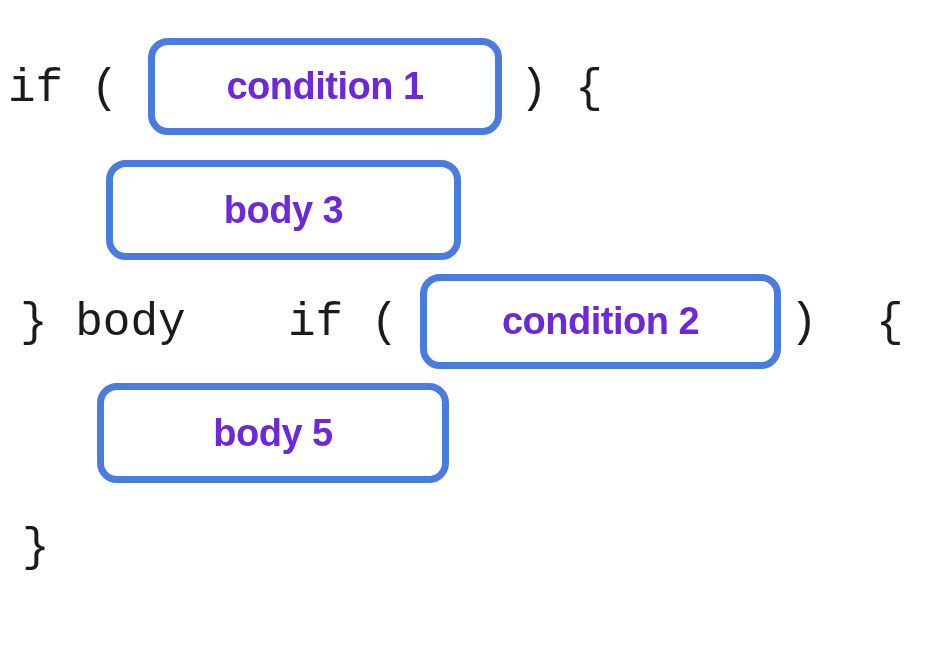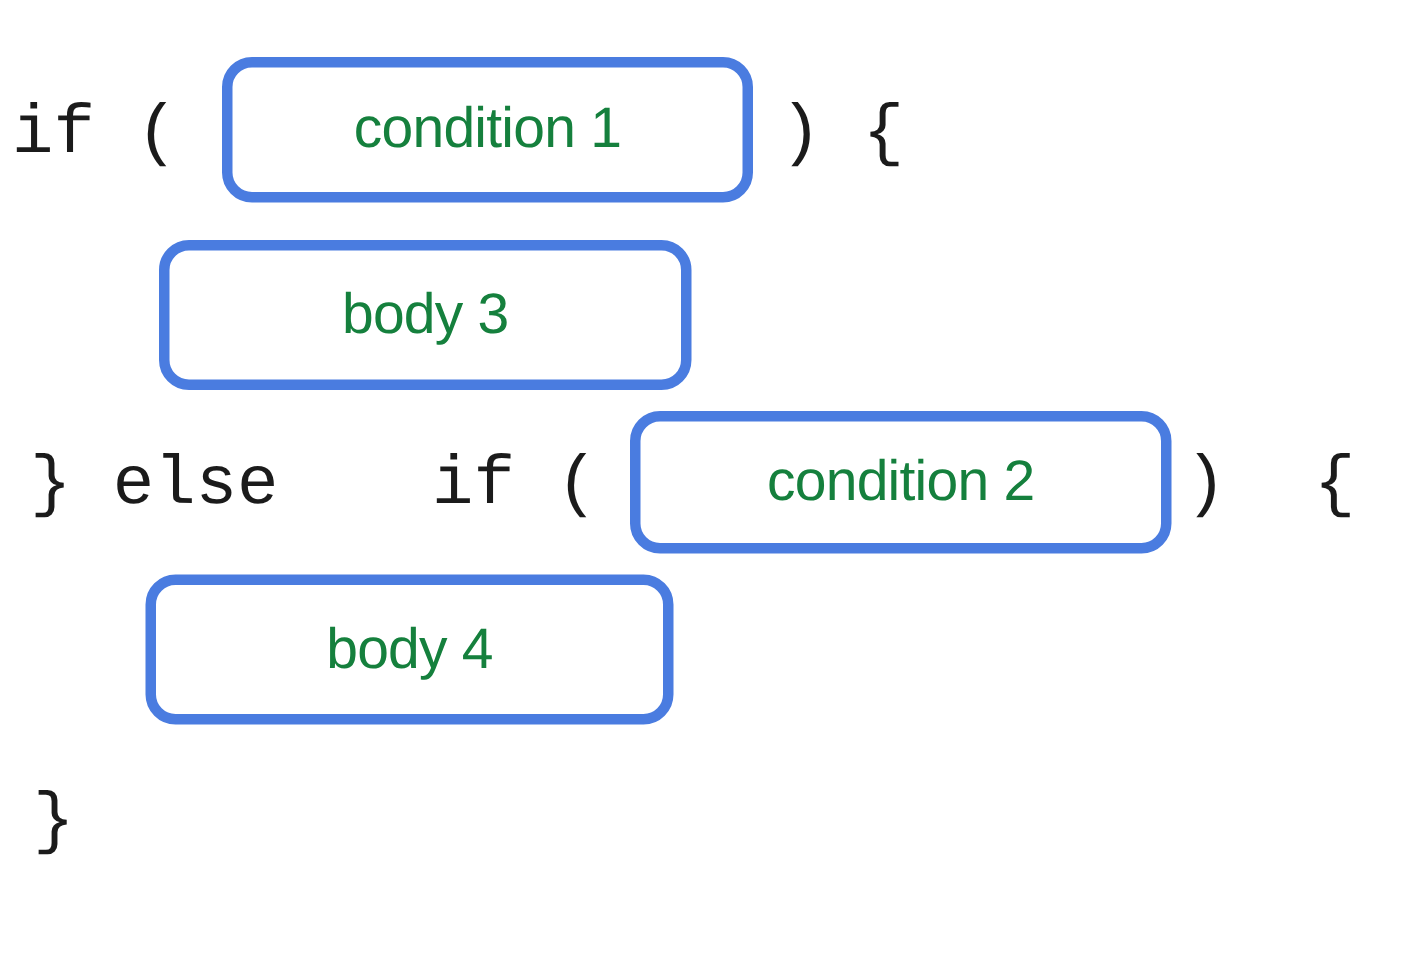--- a/index.html
+++ b/index.html
@@ -30,23 +30,23 @@
     border: 7px solid var(--accent);
     border-radius: 20px;
     background: #ffffff;
     display: flex;
     align-items: center;
     justify-content: center;
   }
   .slot-label {
     font-family: "Liberation Sans", sans-serif;
     font-size: 38px;
-    font-weight: 400;
+    font-weight: 700;
     letter-spacing: -0.5px;
-    color: #15803d;
+    color: #6d28d9;
     white-space: pre;
   }
   
   .code-if-open   { left: 8px;   top: 64px;  }
   .slot-condition1{ left: 148px; top: 38px;  width: 354px; height: 97px; }
   .code-close-open{ left: 520px; top: 64px;  }
   
   .slot-body1     { left: 106px; top: 160px; width: 355px; height: 100px; }
   
   .code-else      { left: 20px;  top: 298px; }
@@ -67,27 +67,27 @@
   <span class="code code-if-open">if (</span>
   <div class="slot slot-condition1">
     <span class="slot-label">condition 1</span>
   </div>
   <span class="code code-close-open">) {</span>
 
   <div class="slot slot-body1">
     <span class="slot-label">body 3</span>
   </div>
 
-  <span class="code code-else">} else</span>
+  <span class="code code-else">} body</span>
   <span class="code code-elseif">if (</span>
   <div class="slot slot-condition2">
     <span class="slot-label">condition 2</span>
   </div>
   <span class="code code-cparen">)</span>
   <span class="code code-obrace">{</span>
 
   <div class="slot slot-body2">
-    <span class="slot-label">body 4</span>
+    <span class="slot-label">body 5</span>
   </div>
 
   <span class="code code-final">}</span>
 
 </div>
 
 </body></html>

